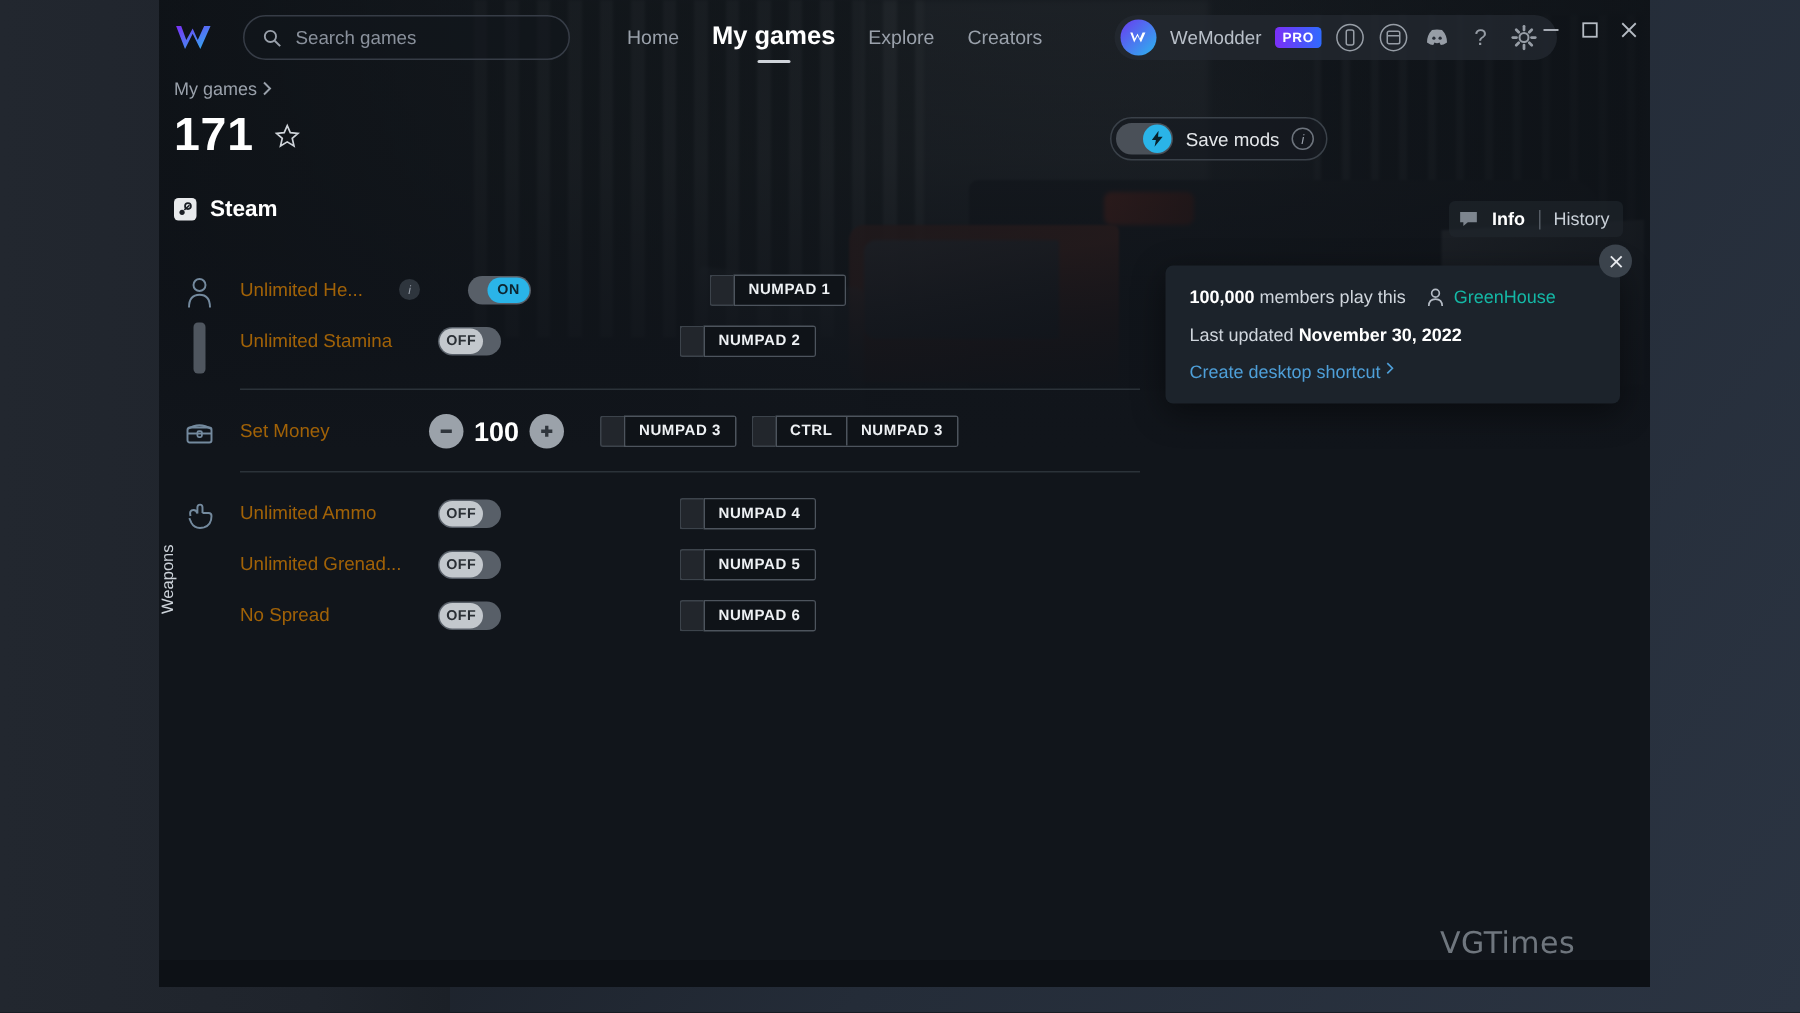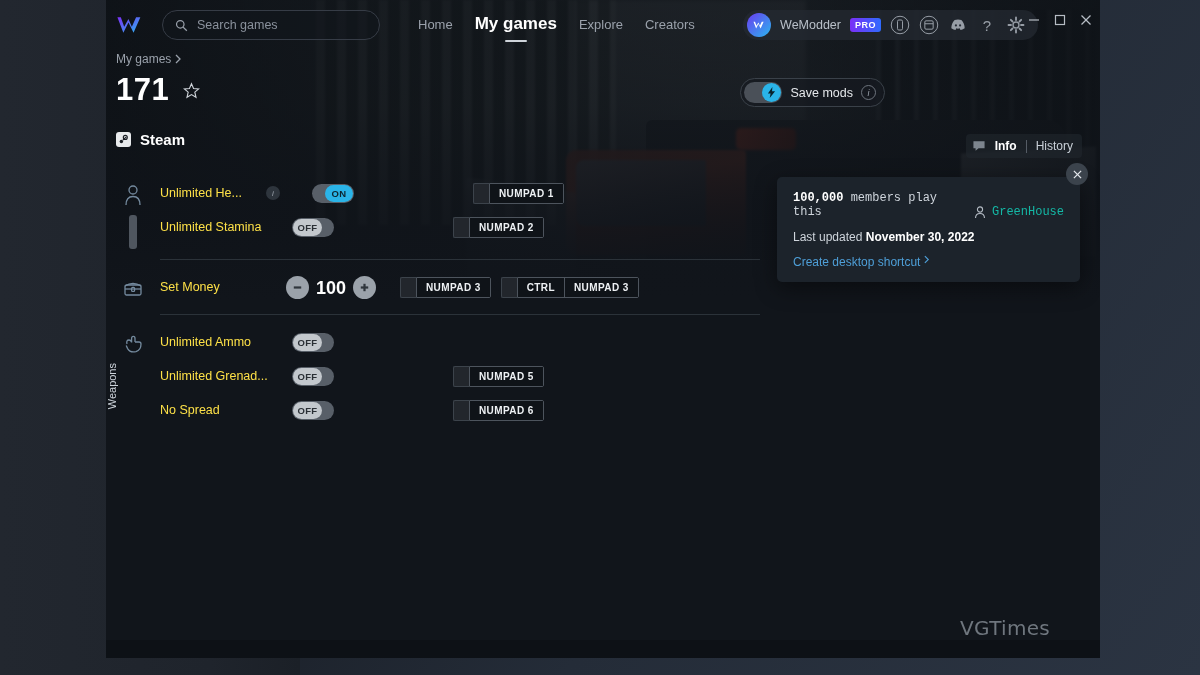--- a/index.html
+++ b/index.html
@@ -213,21 +213,21 @@
   .tab.active { color: #fff; font-weight: bold; }
   .tab-sep { width: 1px; height: 13px; background: #555c65; }
   .chat-ico { width: 14px; height: 12px; }
 
   
   .infopop {
     position: absolute; right: 20px; top: 177px; width: 303px; z-index: 35;
     background: #1c232b; border-radius: 5px; padding: 14px 16px 12px;
     box-shadow: 0 6px 22px rgba(0,0,0,.45);
   }
-  .ip-row1 { display: flex; align-items: flex-end; gap: 14px; font-family: Liberation Mono, monospace; }
+  .ip-row1 { display: flex; align-items: center; gap: 14px; }
   .ip-members { color: #cfd5dc; font-size: 12px; }
   .ip-members b { color: #fff; }
   .ip-author { color: #14b8a6; font-size: 12px; display:flex; align-items:center; gap:6px; }
   .ip-updated { color: #cfd5dc; font-size: 12px; margin-top: 11px; }
   .ip-updated b { color: #fff; }
   .ip-link { color: #4e9fd8; font-size: 12px; margin-top: 11px; display: inline-flex; gap: 4px; }
   .ip-close {
     position: absolute; right: -8px; top: -14px;
     width: 22px; height: 22px; border-radius: 50%;
     background: #3b434c; color: #e7eaee; font-size: 12px;
@@ -248,21 +248,21 @@
     margin: 9px auto 0;
   }
   .rail-label {
     writing-mode: vertical-rl; transform: rotate(180deg);
     color: #cdd3da; font-size: 11px; margin: 8px auto 0; display: block;
     text-align: center; width: 100%;
   }
   .group-rows { flex: 1; }
   .row { height: 34px; display: flex; align-items: center; }
   .row-name {
-    width: 100px; color: #fde047; font-size: 12.5px;
+    width: 100px; color: #a16207; font-size: 12.5px;
     white-space: nowrap; overflow: hidden;
   }
   .row-name.wide { width: 132px; }
   .info-dot {
     width: 14px; height: 14px; border-radius: 50%; background: #2e353d;
     color: #9aa1ab; font-size: 8px; font-style: italic;
     display: flex; align-items: center; justify-content: center;
     margin-left: 6px; flex: none;
   }
   .toggle-wrap { width: 96px; display: flex; justify-content: flex-start; padding-left: 32px; }
@@ -602,20 +602,28 @@
         </div>
         <div class="group-rows">
 
           <div class="row">
             <span class="row-name wide">Unlimited Ammo</span>
             <div class="toggle-wrap" style="padding-left:0;width:64px;">
               <div class="toggle off">
                 <span class="pill">OFF</span>
               </div>
             </div>
+            <div class="hk-area">
+              <div class="hotkey">
+                <span class="hk-tab"></span>
+                <span class="hk-keys">
+                  <span class="hk-key">NUMPAD 4</span>
+                </span>
+              </div>
+            </div>
           </div>
 
           <div class="row">
             <span class="row-name wide">Unlimited Grenad...</span>
             <div class="toggle-wrap" style="padding-left:0;width:64px;">
               <div class="toggle off">
                 <span class="pill">OFF</span>
               </div>
             </div>
             <div class="hk-area">

